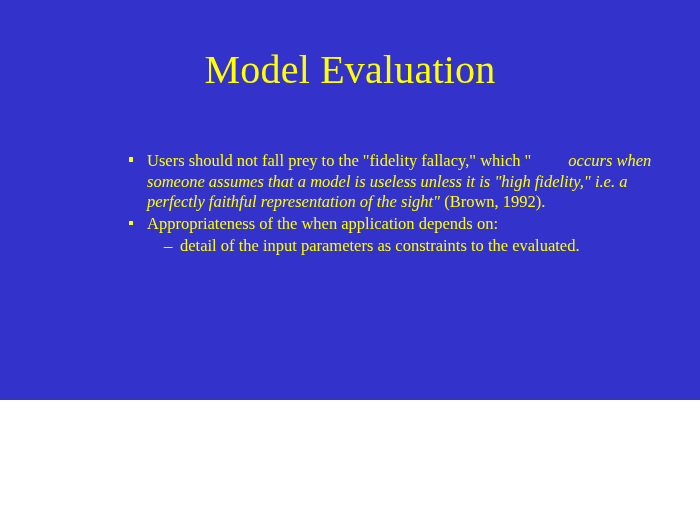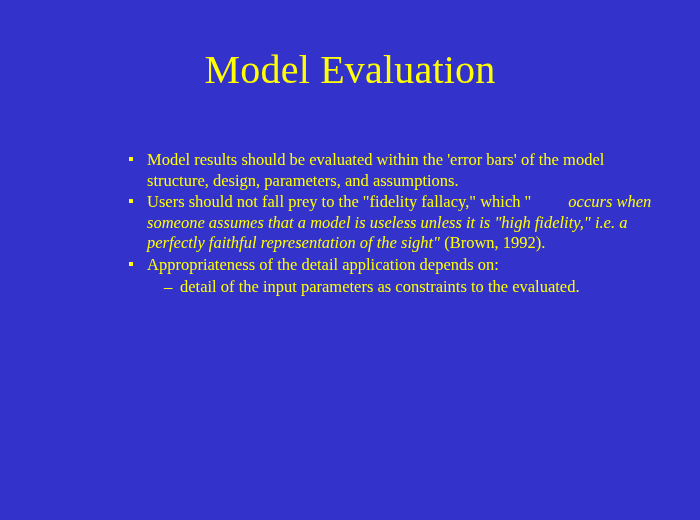--- a/index.html
+++ b/index.html
@@ -8,21 +8,21 @@
   }
   body {
     width: 700px;
     height: 520px;
     overflow: hidden;
     font-family: "Liberation Serif", "DejaVu Serif", serif;
   }
   .slide {
     position: relative;
     width: 700px;
-    height: 520px;
+    height: 400px;
     background: #3333CC;
     color: #FFFF00;
     box-sizing: border-box;
   }
   .slide-title {
     position: absolute;
     left: 0;
     top: 46px;
     width: 700px;
     text-align: center;
@@ -92,31 +92,30 @@
 <body>
 
 <div class="slide">
 
   <h1 class="slide-title">Model Evaluation</h1>
 
   <div class="body-block">
 
     <div class="bullet">
       <span class="marker"><span class="sq"></span></span>
-      <span class="run">Model results should be evaluated within the 'error bars' of the model structure, design, parameters, and assumptions.</span>
     </div>
 
     <div class="bullet">
       <span class="marker"><span class="sq"></span></span>
       <span class="run">Users should not fall prey to the "fidelity fallacy," which "</span><span class="ital">occurs when someone assumes that a model is useless unless it is "high fidelity," i.e. a perfectly faithful representation of the sight"</span><span class="run"> (Brown, 1992).</span>
     </div>
 
     <div class="bullet">
       <span class="marker"><span class="sq"></span></span>
-      <span class="run">Appropriateness of the detail application depends on:</span>
+      <span class="run">Appropriateness of the when application depends on:</span>
     </div>
 
     <div class="sub-list">
       <div class="sub-bullet">
         <span class="marker">–</span>
       </div>
       <div class="sub-bullet">
         <span class="marker">–</span>
         <span>detail of the input parameters as constraints to the evaluated.</span>
       </div>

